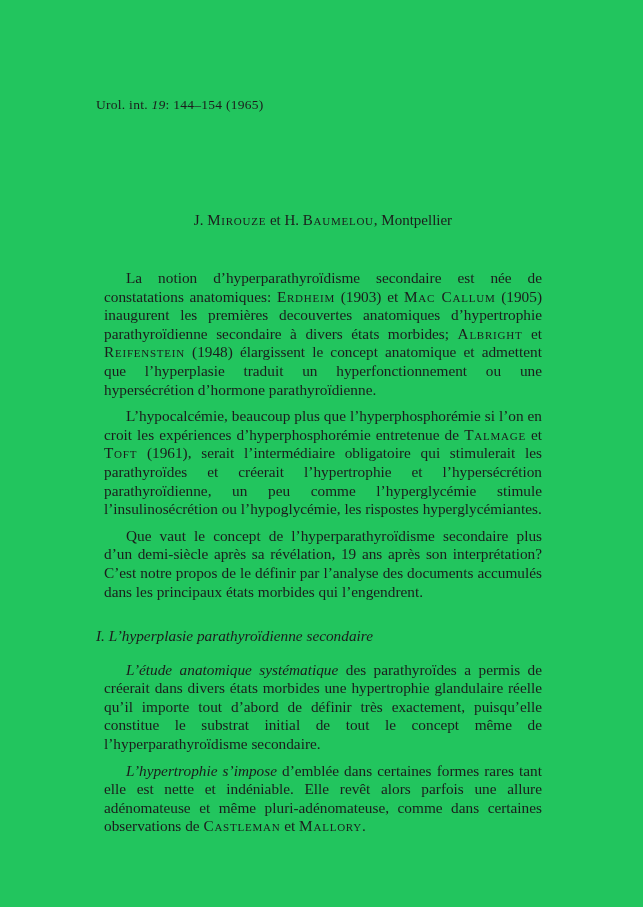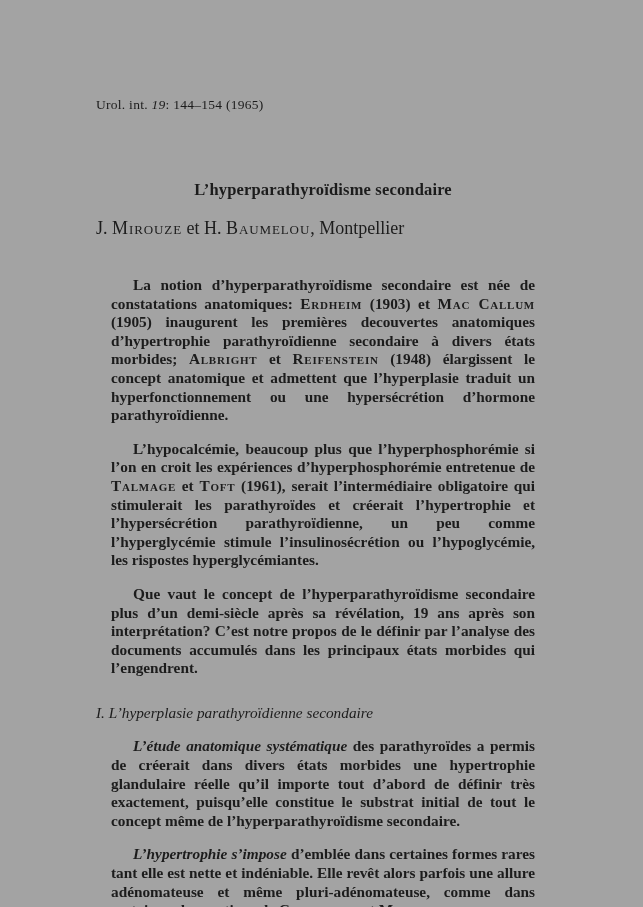--- a/index.html
+++ b/index.html
@@ -5,21 +5,21 @@
   html, body {
     margin: 0;
     padding: 0;
     background: #fff;
   }
   .page {
     position: relative;
     width: 643px;
     height: 907px;
     margin: 0 auto;
-    background: #a3a3a3;
+    background: #22c55e;
     color: #1c1c1c;
     font-family: "Liberation Serif", "DejaVu Serif", serif;
     overflow: hidden;
   }
   .journal-ref {
     position: absolute;
     left: 96px;
     top: 97px;
     font-size: 13.5px;
     letter-spacing: 0.02em;
@@ -33,36 +33,36 @@
     margin: 0;
     text-align: center;
     font-size: 16.5px;
     font-weight: bold;
     letter-spacing: 0.01em;
   }
   .authors {
     position: absolute;
     left: 96px;
     width: 454px;
-    top: 218px;
-    font-size: 18px;
+    top: 212px;
+    text-align: center;
+    font-size: 15px;
   }
   .article {
     position: absolute;
     left: 96px;
     width: 454px;
     top: 261px;
     font-size: 15.3px;
     line-height: 18.6px;
     text-align: justify;
   }
   .article p {
-    margin: 15px;
+    margin: 8px;
     text-indent: 22px;
-    font-weight: bold;
   }
   .article h2 {
     margin: 26px 0 15px 0;
     text-align: left;
     font-weight: normal;
     font-style: italic;
     font-size: 15.3px;
     text-indent: 0;
   }
   .run-sc {
@@ -72,21 +72,20 @@
   .run-i {
     font-style: italic;
   }
 </style>
 </head>
 <body>
 
 <div class="page">
   <div class="journal-ref"><span class="run">Urol. int. </span><span class="run-i">19</span><span class="run">: 144–154 (1965)</span></div>
 
-  <h1 class="title">L’hyperparathyroïdisme secondaire</h1>
 
   <div class="authors"><span class="run">J. </span><span class="run-sc">Mirouze</span><span class="run"> et H. </span><span class="run-sc">Baumelou</span><span class="run">, Montpellier</span></div>
 
   <main class="article">
       <p><span class="run">La notion d’hyperparathyroïdisme secondaire est née de constatations anatomiques: </span><span class="run-sc">Erdheim</span><span class="run"> (1903) et </span><span class="run-sc">Mac Callum</span><span class="run"> (1905) inaugurent les premières decouvertes anatomiques d’hypertrophie parathyroïdienne secondaire à divers états morbides; </span><span class="run-sc">Albright</span><span class="run"> et </span><span class="run-sc">Reifenstein</span><span class="run"> (1948) élargissent le concept anatomique et admettent que l’hyperplasie traduit un hyperfonctionnement ou une hypersécrétion d’hormone parathyroïdienne.</span></p>
       <p><span class="run">L’hypocalcémie, beaucoup plus que l’hyperphosphorémie si l’on en croit les expériences d’hyperphosphorémie entretenue de </span><span class="run-sc">Talmage</span><span class="run"> et </span><span class="run-sc">Toft</span><span class="run"> (1961), serait l’intermédiaire obligatoire qui stimulerait les parathyroïdes et créerait l’hypertrophie et l’hypersécrétion parathyroïdienne, un peu comme l’hyperglycémie stimule l’insulinosécrétion ou l’hypoglycémie, les rispostes hyperglycémiantes.</span></p>
       <p><span class="run">Que vaut le concept de l’hyperparathyroïdisme secondaire plus d’un demi-siècle après sa révélation, 19 ans après son interprétation? C’est notre propos de le définir par l’analyse des documents accumulés dans les principaux états morbides qui l’engendrent.</span></p>
       <h2><span class="run">I. L’hyperplasie parathyroïdienne secondaire</span></h2>
       <p><span class="run-i">L’étude anatomique systématique</span><span class="run"> des parathyroïdes a permis de créerait dans divers états morbides une hypertrophie glandulaire réelle qu’il importe tout d’abord de définir très exactement, puisqu’elle constitue le substrat initial de tout le concept même de l’hyperparathyroïdisme secondaire.</span></p>
       <p><span class="run-i">L’hypertrophie s’impose</span><span class="run"> d’emblée dans certaines formes rares tant elle est nette et indéniable. Elle revêt alors parfois une allure adénomateuse et même pluri-adénomateuse, comme dans certaines observations de </span><span class="run-sc">Castleman</span><span class="run"> et </span><span class="run-sc">Mallory</span><span class="run">.</span></p>

